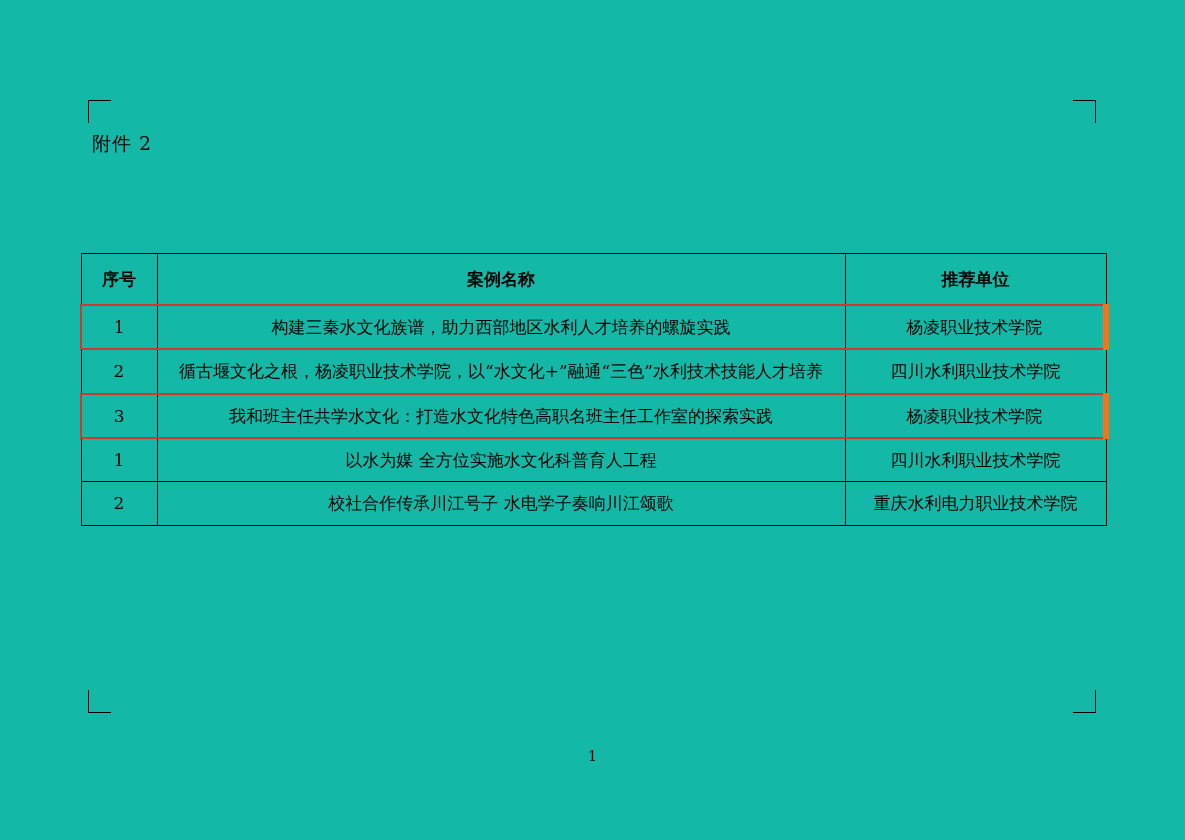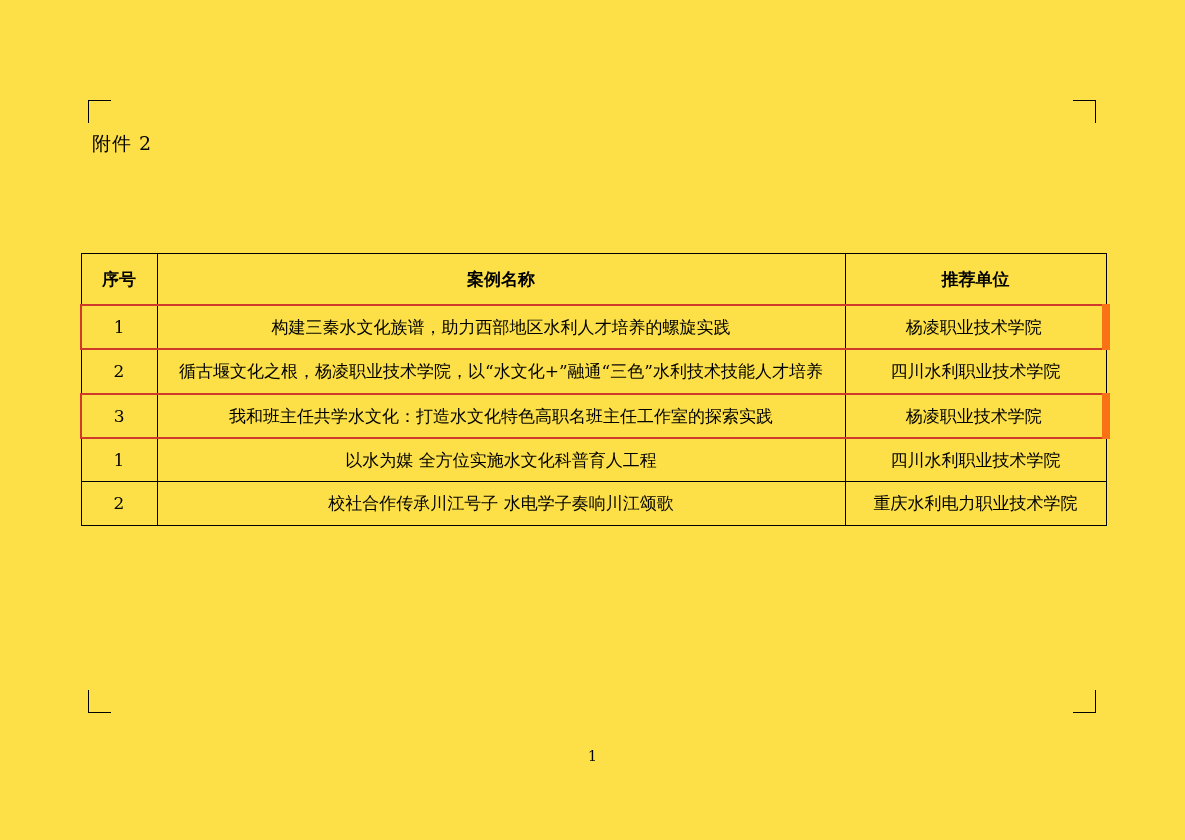--- a/index.html
+++ b/index.html
@@ -4,21 +4,21 @@
 <style>
   html, body {
     margin: 0;
     padding: 0;
     background: #7a7a7a;
   }
   .page {
     position: relative;
     width: 1185px;
     height: 840px;
-    background: #fde047;
+    background: #14b8a6;
     margin: 0 auto;
     overflow: hidden;
     font-family: "DejaVu Serif", "Liberation Serif", serif;
     color: #000000;
   }
   
   .crop {
     position: absolute;
     width: 22px;
     height: 22px;
@@ -81,21 +81,21 @@
   }
   td.case-name {
     text-align: center;
     margin-left: 21px;
   }
   tr.highlight td {
     border-top: 2px solid #d03a2a;
     border-bottom: 2px solid #d03a2a;
   }
   tr.highlight td:first-child { border-left: 2px solid #d03a2a; }
-  tr.highlight td:last-child  { border-right: 8px solid #f97316; }
+  tr.highlight td:last-child  { border-right: 6px solid #f97316; }
 
   .page-number {
     position: absolute;
     left: 0;
     right: 0;
     top: 748px;
     text-align: center;
     font-size: 14px;
   }
 </style>

